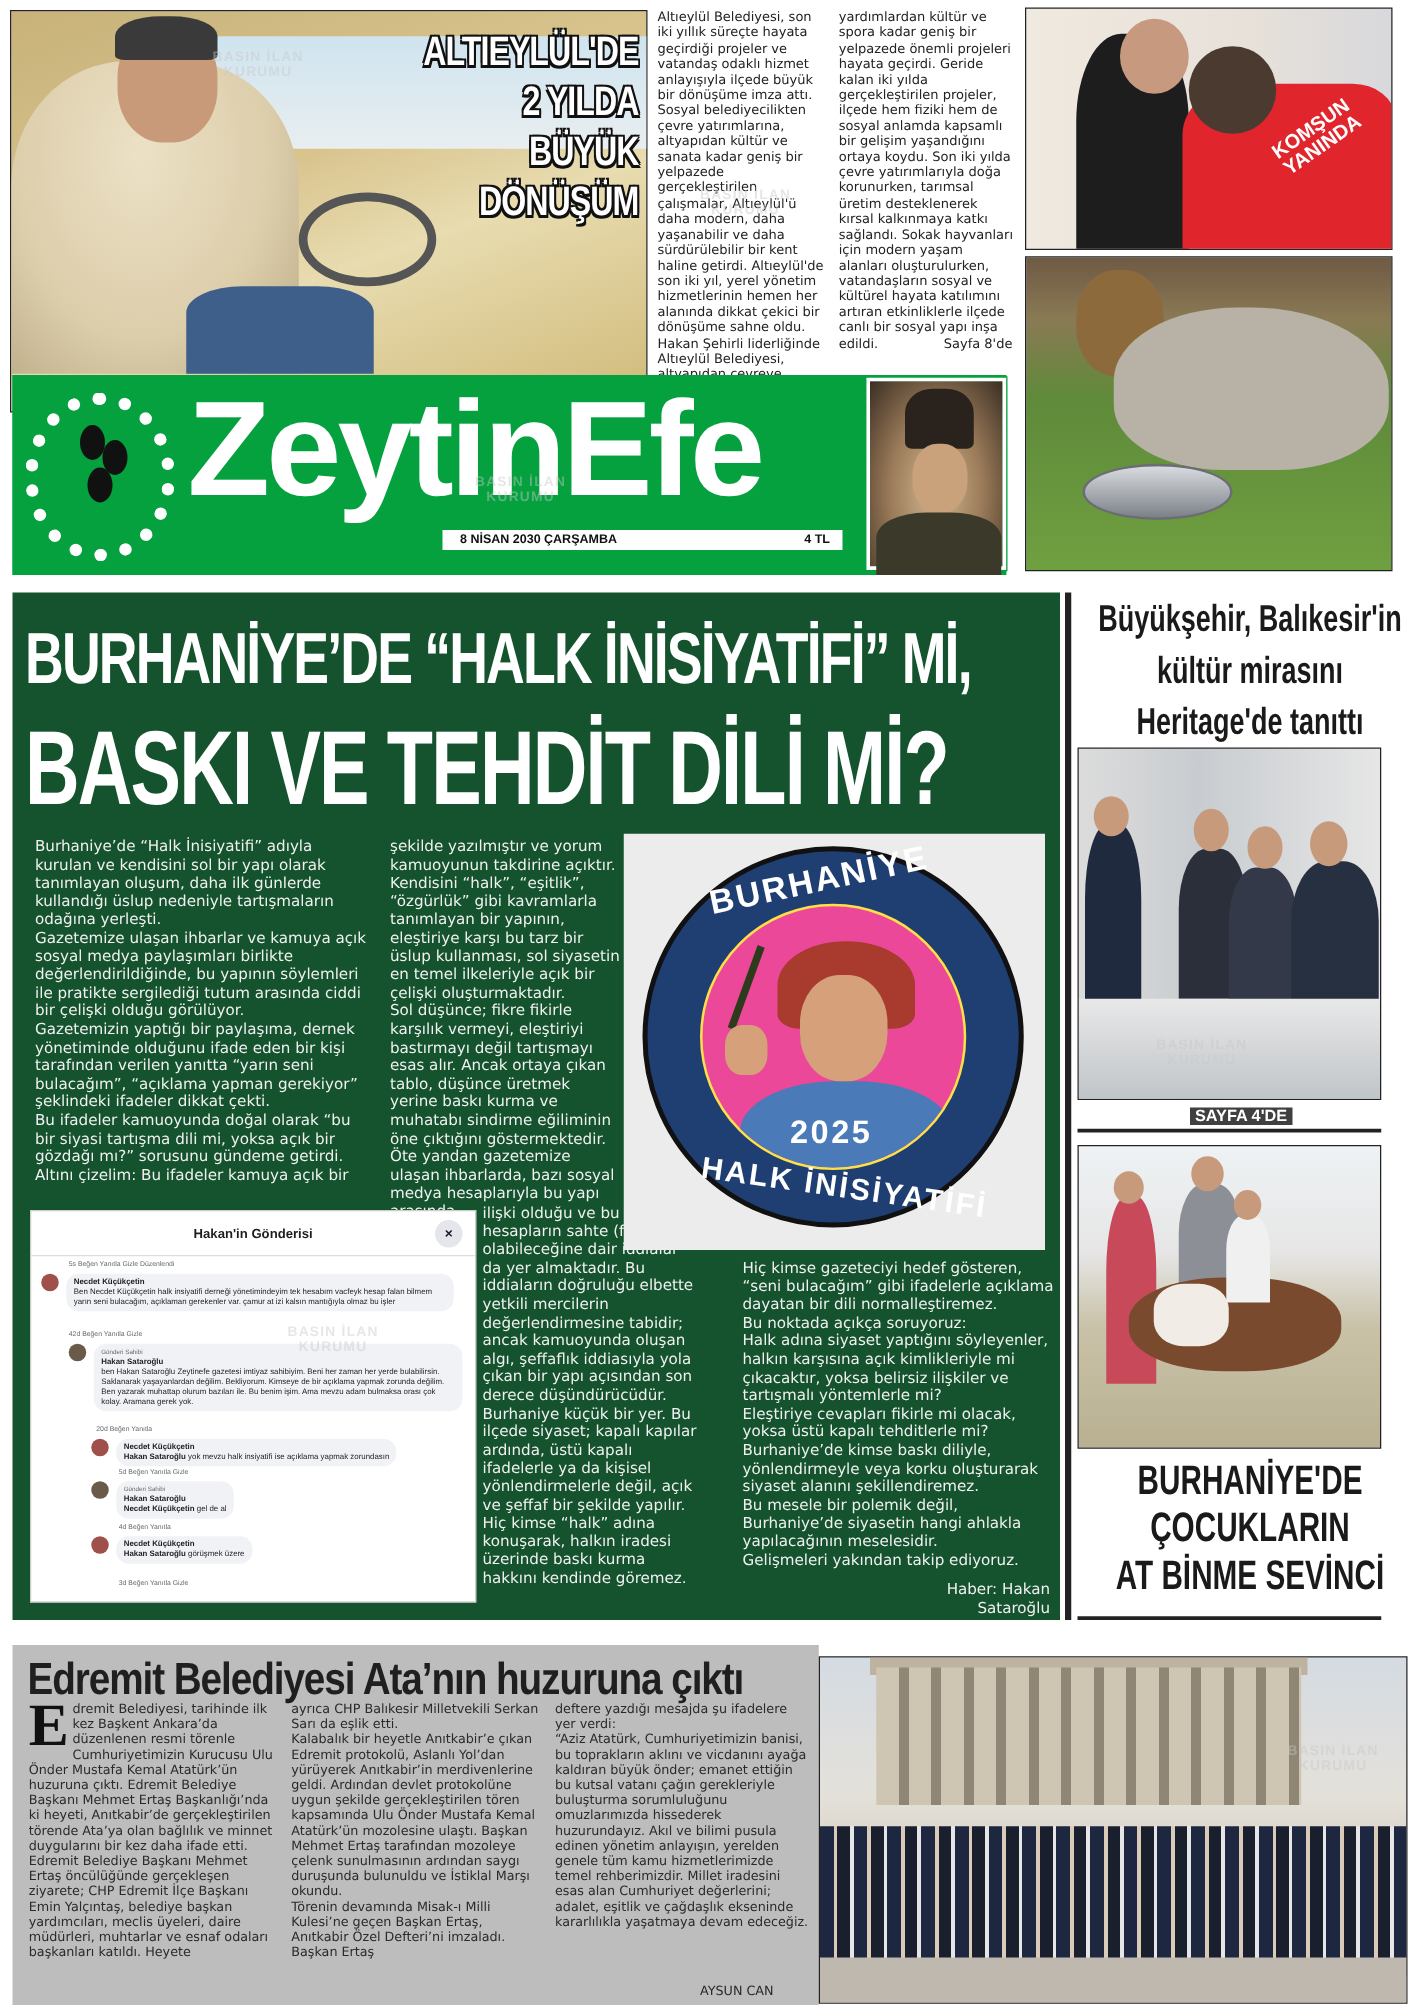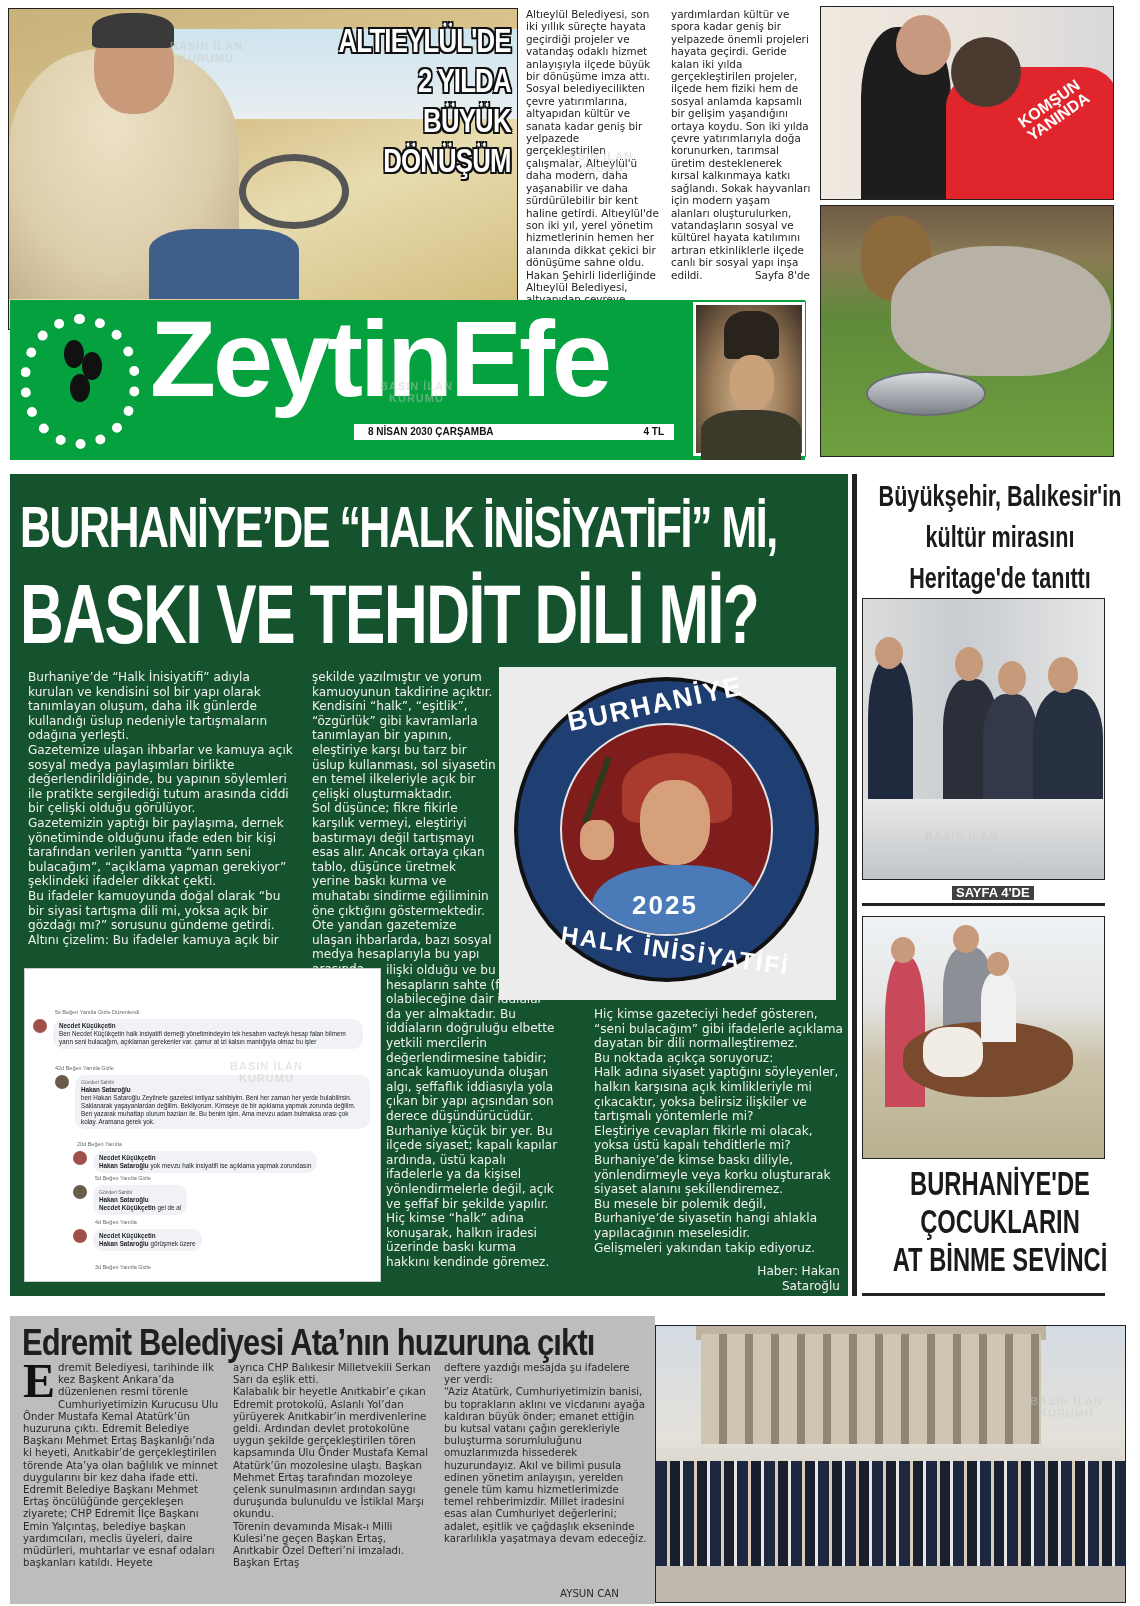--- a/index.html
+++ b/index.html
@@ -40,21 +40,21 @@
 #ataturk .face{position:absolute;left:34px;top:50px;width:44px;height:55px;border-radius:45%;background:#c9a27c}
 #ataturk .uniform{position:absolute;left:5px;top:105px;width:100px;height:50px;background:#3b3a2a;border-radius:40% 40% 0 0}
 
 #main-story{left:10px;top:474px;width:838px;height:822px;background:#14532d}
 .hl{position:absolute;left:10px;width:828px;color:#fff;font-family:"Liberation Sans",sans-serif;font-weight:900;text-align:center;letter-spacing:-2px;white-space:nowrap}
 #hl1{top:8px;font-size:58px;line-height:90px;transform:scaleX(.74);transform-origin:left top;width:1120px;text-align:left}
 #hl2{top:90px;font-size:84px;line-height:100px;transform:scaleX(.72);transform-origin:left top;width:1160px;text-align:left}
 .wt{position:absolute;color:#f1f1f1;font-size:12.1px;line-height:14.6px}
 #logo-box{left:499px;top:667px;width:337px;height:333px;background:#ececec}
 #logo-ring{position:absolute;left:15px;top:10px;width:305px;height:305px;border-radius:50%;background:#1f3e72;border:4px solid #111}
-#logo-inner{position:absolute;left:42px;top:42px;width:213px;height:213px;border-radius:50%;background:#7f1d1d;overflow:hidden;border:2px solid #e5e5e5}
+#logo-inner{position:absolute;left:42px;top:42px;width:213px;height:213px;border-radius:50%;background:#ec4899;overflow:hidden;border:2px solid #fde047}
 #logo-inner .scarf{position:absolute;left:60px;top:28px;width:110px;height:70px;border-radius:60% 60% 20% 20%;background:#a83a2e}
 #logo-inner .face{position:absolute;left:78px;top:55px;width:70px;height:85px;border-radius:45%;background:#d6a07a}
 #logo-inner .shirt{position:absolute;left:30px;top:140px;width:170px;height:90px;border-radius:45% 45% 0 0;background:#4a7ab8}
 #logo-inner .fist{position:absolute;left:18px;top:95px;width:34px;height:40px;border-radius:40%;background:#d6a07a}
 #logo-inner .branch{position:absolute;left:32px;top:30px;width:6px;height:70px;background:#2e3a1c;transform:rotate(20deg)}
 .ring-txt{position:absolute;color:#fff;font-family:"Liberation Sans",sans-serif;font-weight:900;letter-spacing:2px}
 #fb-shot{left:24px;top:968px;width:357px;height:314px;background:#fff;border:1px solid #ccc;font-family:"Liberation Sans",sans-serif;color:#1c1e21}
 #fb-shot .head{height:36px;border-bottom:1px solid #ddd;text-align:center;font-weight:bold;font-size:10.5px;line-height:36px;position:relative}
 #fb-shot .close{position:absolute;right:10px;top:7px;width:22px;height:22px;border-radius:50%;background:#e4e6eb;line-height:22px;font-size:11px}
 .c-row{position:absolute;display:flex;gap:6px}
@@ -174,20 +174,24 @@
       <div class="branch"></div>
       <div class="fist"></div>
       <div class="ring-txt" style="left:70px;top:165px;font-size:26px;">2025</div>
     </div>
     <div class="ring-txt" style="left:48px;top:8px;font-size:27px;transform:rotate(-12deg);">BURHANİYE</div>
     <div class="ring-txt" style="left:42px;top:256px;font-size:24px;transform:rotate(8deg);">HALK İNİSİYATİFİ</div>
   </div>
 </div>
 
 <div id="fb-shot" class="abs">
+  <div class="head">
+    <span>Hakan'in Gönderisi</span>
+    <span class="close">×</span>
+  </div>
   <div class="meta" style="left:30px;top:40px;">5s   Beğen   Yanıtla   Gizle   Düzenlendi</div>
 
   <div class="c-row" style="left:8px;top:50px;width:330px;">
     <div class="av"></div>
     <div class="bubble"><b>Necdet Küçükçetin</b><br><span>Ben Necdet Küçükçetin halk insiyatifi derneği yönetimindeyim tek hesabım vacfeyk hesap falan bilmem yarın seni bulacağım, açıklaman gerekenler var. çamur at izi kalsın mantığıyla olmaz bu işler</span></div>
   </div>
   <div class="meta" style="left:30px;top:96px;">42d   Beğen   Yanıtla   Gizle</div>
 
   <div class="c-row" style="left:30px;top:106px;width:315px;">
     <div class="av h"></div>

